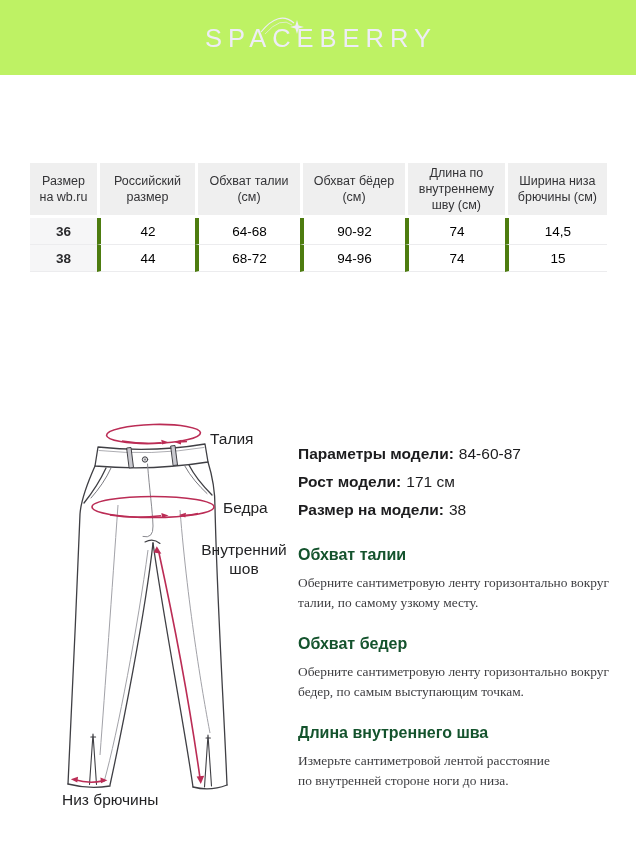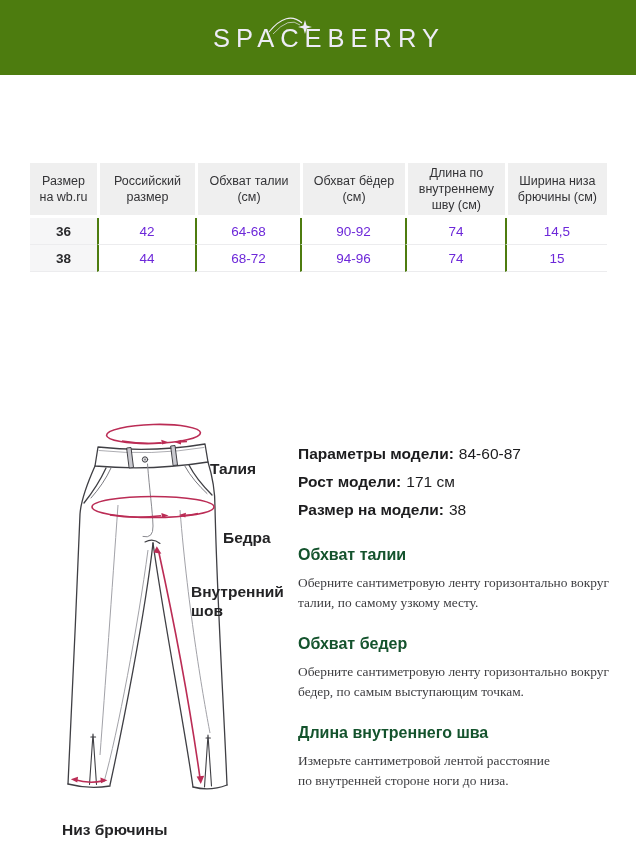--- a/index.html
+++ b/index.html
@@ -12,22 +12,21 @@
     overflow: hidden;
     font-family: "Liberation Sans", "DejaVu Sans", sans-serif;
     color: #1e1e20;
   }
 
   
   .brand-header {
     position: absolute;
     left: 0; top: 0;
     width: 636px; height: 75px;
-    background: #4d7c0f;
-    padding-left: 8px;
+    background: #bef264;
   }
   .brand-header svg { display:block; width:636px; height:75px; }
   .logo-text {
     font-family: "Liberation Sans", sans-serif;
     font-size: 25.5px;
     font-weight: 400;
     letter-spacing: 6px;
     fill: #eeecf7;
   }
 
@@ -52,25 +51,25 @@
     font-weight: 400;
     color: #333336;
     text-align: center;
     vertical-align: middle;
     line-height: 16px;
     padding: 2px 5px;
   }
   table.size-table th:first-child { border-left: none; text-align: center; }
   table.size-table td {
     background: #ffffff;
-    border-left: 2px solid #4d7c0f;
+    border-left: 4px solid #4d7c0f;
     border-bottom: 1px solid #ececee;
     height: 27px;
     font-size: 13.5px;
-    color: #6d28d9;
+    color: #000000;
     text-align: center;
     vertical-align: middle;
     padding: 0 4px;
   }
   table.size-table td:first-child {
     border-left: none;
     background: #f6f6f7;
     font-weight: 700;
     color: #2a2a2d;
   }
@@ -78,30 +77,29 @@
   
   .diagram {
     position: absolute;
     left: 60px; top: 410px;
     width: 235px; height: 400px;
   }
   .diagram svg { position:absolute; left:0; top:0; width:235px; height:400px; }
   .diag-label {
     position: absolute;
     font-size: 15.5px;
-    font-weight: 700;
+    font-weight: 400;
     color: #232325;
     line-height: 19px;
     white-space: nowrap;
-    margin-top: 30px;
   }
   .diag-label.two-line { white-space: normal; width: 106px; }
   .lbl-waist  { left: 150px; top: 19px; }
   .lbl-hips   { left: 163px; top: 88px; text-align: center; }
-  .lbl-seam   { left: 131px; top: 142px; }
+  .lbl-seam   { left: 131px; top: 130px; text-align: center; }
   .lbl-bottom { left: 2px;   top: 380px; }
 
   
   .info-col {
     position: absolute;
     left: 298px; top: 440px;
     width: 325px;
   }
   .model-info-line {
     font-size: 15.5px;

